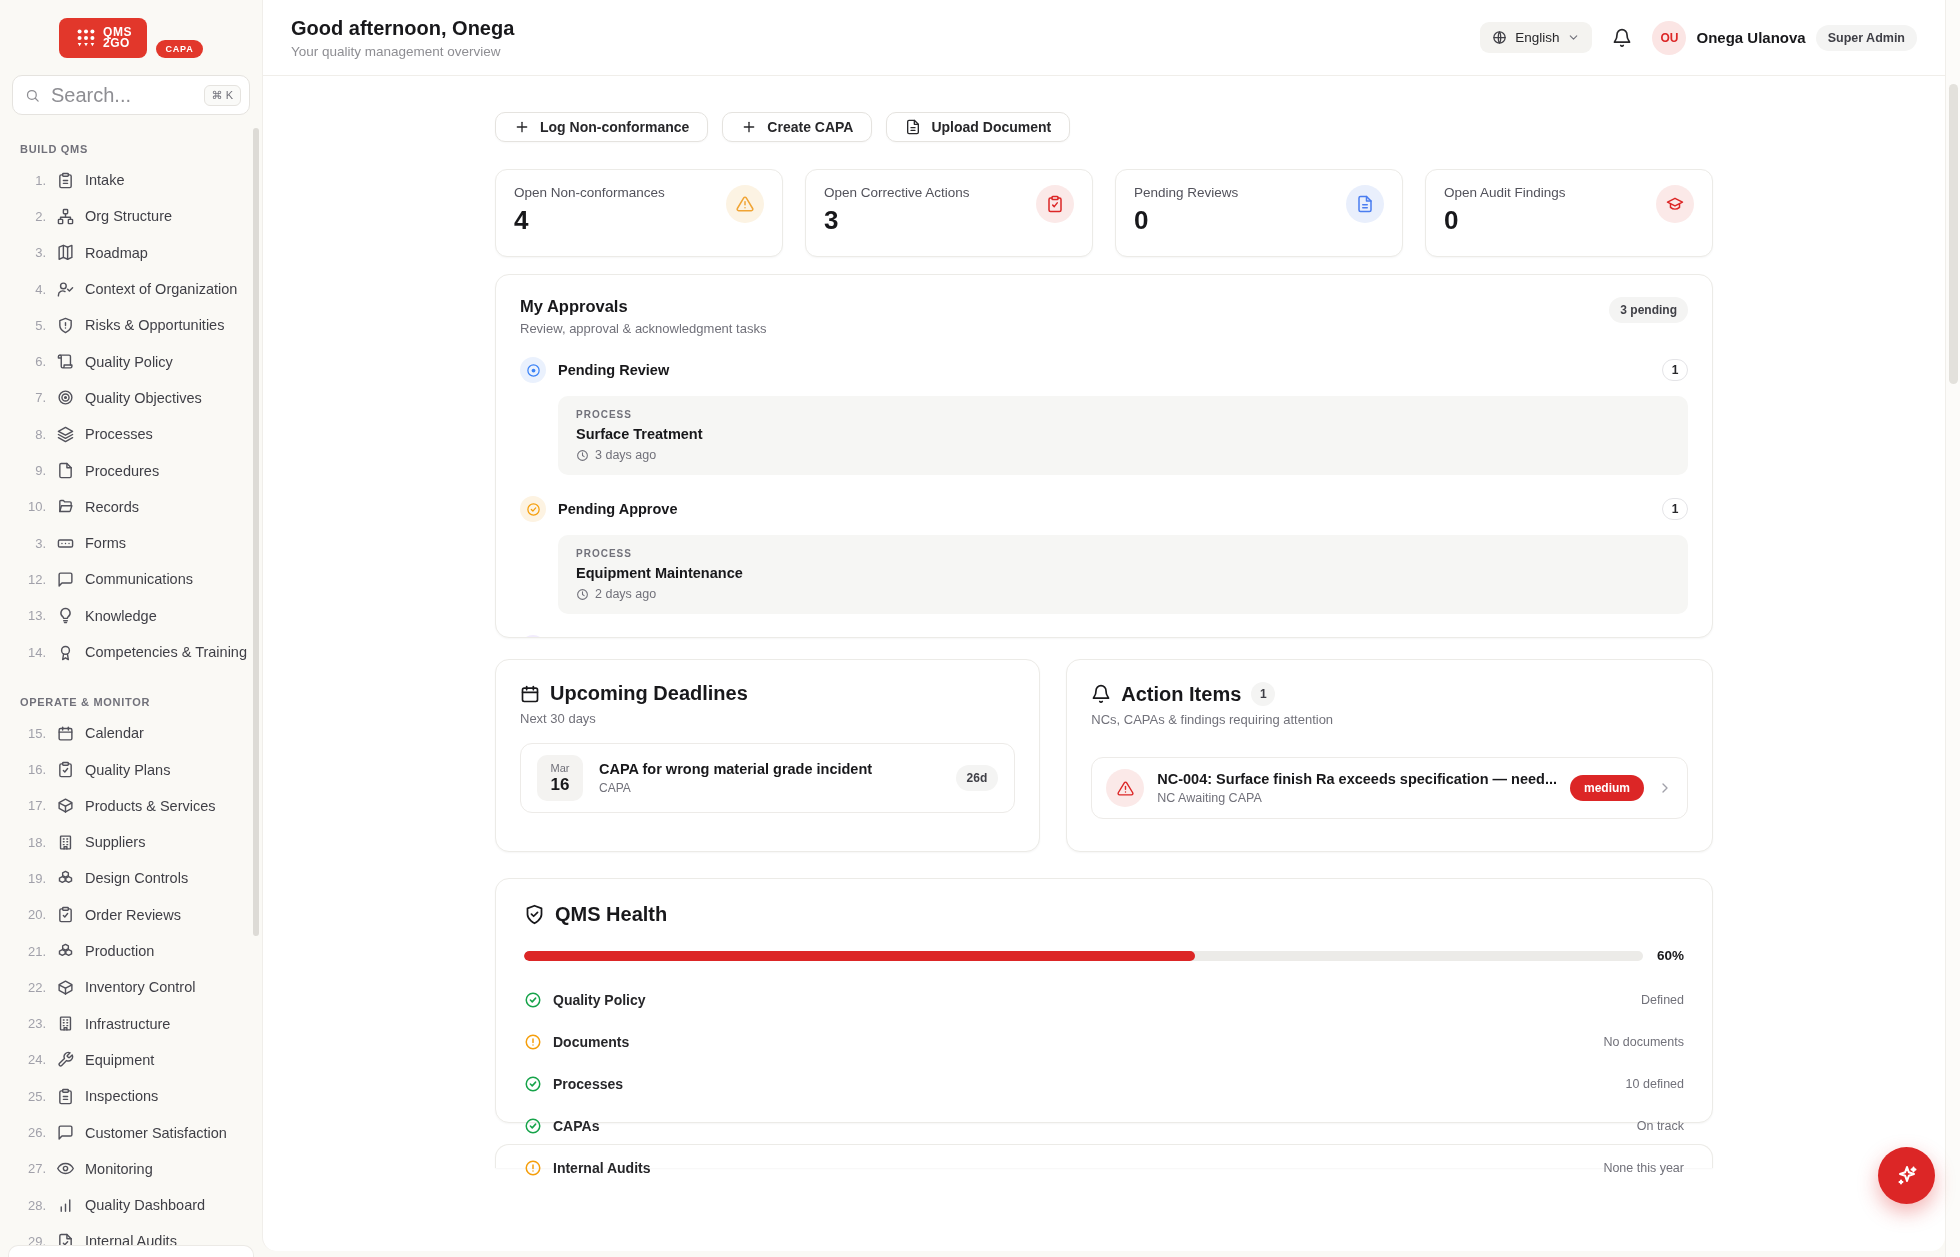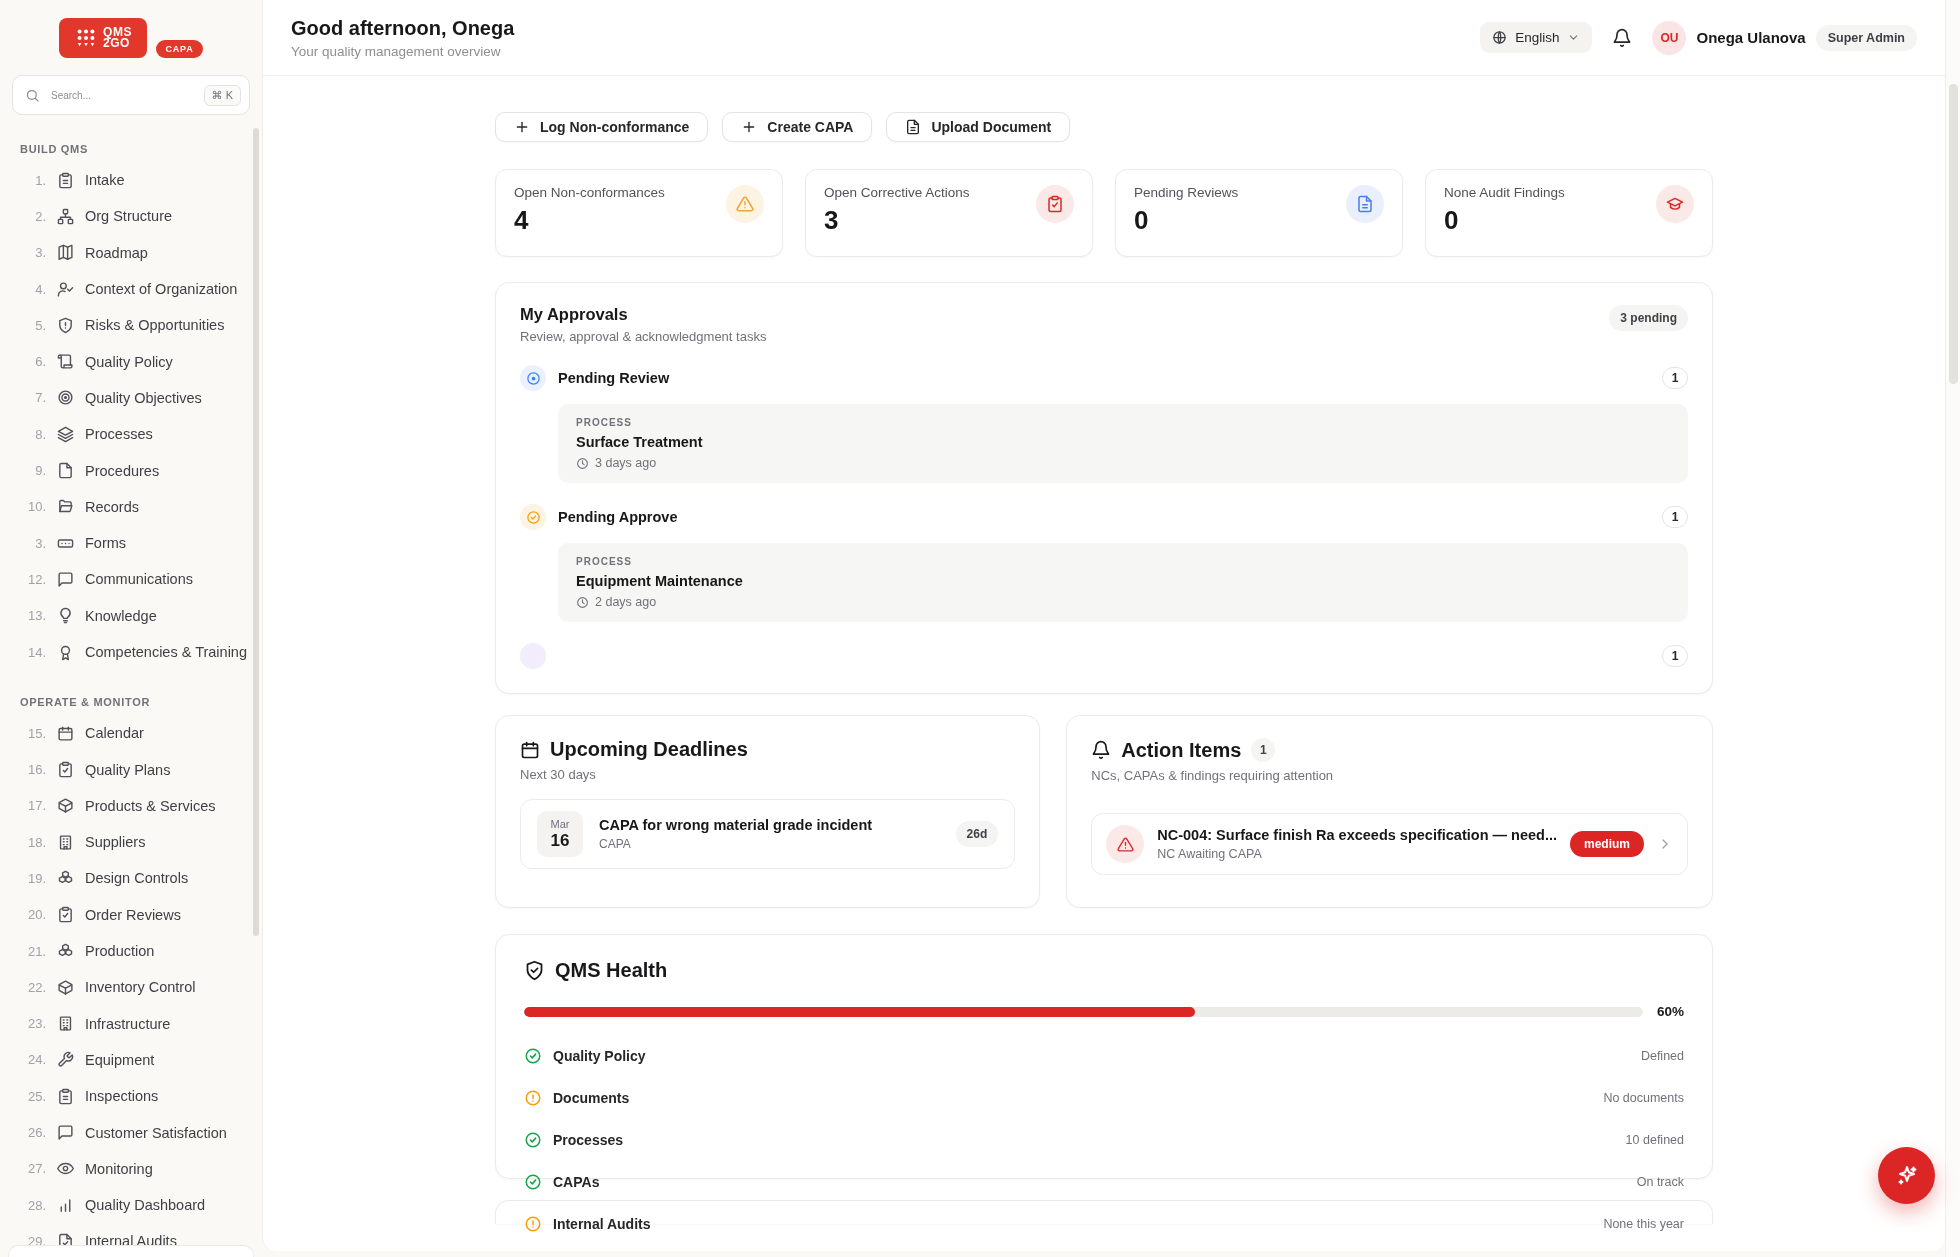--- a/index.html
+++ b/index.html
@@ -15,21 +15,21 @@
 
   
   .sidebar { flex:0 0 262px; position:relative; height:100%; overflow:hidden; }
   .logo-row { display:flex; align-items:flex-end; justify-content:center; gap:9px; padding-top:18px; }
   .logo-block { width:88px; height:40px; background:#E2372B; border-radius:8px; display:flex; align-items:center; justify-content:center; gap:6px; }
   .logo-mark { width:22px; height:22px; color:#fff; }
   .logo-text { color:#fff; font-weight:bold; font-size:12px; line-height:11px; letter-spacing:.5px; }
   .beta-badge { background:#E2372B; color:#fff; font-size:9px; font-weight:bold; letter-spacing:.8px; padding:4px 9px; border-radius:99px; }
   .search-box { margin:17px 12px 0; height:40px; background:#fff; border:1px solid #E5E3DF; border-radius:10px; display:flex; align-items:center; gap:9px; padding:0 8px 0 12px; }
   .search-ic { width:15px; height:15px; color:#8E8E93; flex:0 0 15px; }
-  .search-input { border:none; outline:none; background:transparent; flex:1; font-size:10px; color:#0f172a; font-family:"Liberation Sans",sans-serif; min-width:0; }
+  .search-input { border:none; outline:none; background:transparent; flex:1; font-size:20px; color:#0f172a; font-family:"Liberation Sans",sans-serif; min-width:0; }
   .search-input::placeholder { color:#8E8E93; }
   .kbd { border:1px solid #E5E3DF; background:#FAFAF8; border-radius:6px; font-size:11px; color:#71717A; padding:3px 7px; white-space:nowrap; }
   .nav { margin-top:18px; padding:0 12px; }
   .nav-title { font-size:11px; font-weight:bold; letter-spacing:.7px; color:#71717A; padding:10px 8px 7px; }
   .nav-title.second { margin-top:16px; }
   .nav-item { display:flex; align-items:center; gap:11px; height:36.3px; padding:0 8px; border-radius:8px; cursor:pointer; }
   .nav-num { flex:0 0 26px; width:26px; text-align:right; font-size:13px; color:#A1A1AA; }
   .nav-ic { flex:0 0 17px; width:17px; height:17px; color:#52525B; }
   .nav-label { font-size:14.5px; color:#3F3F46; white-space:nowrap; }
   .side-scroll-thumb { position:absolute; right:3px; top:128px; width:6px; height:808px; background:#DDDBD6; border-radius:99px; }
@@ -61,21 +61,21 @@
   .btn-ic { width:16px; height:16px; color:#27272A; }
 
   .stats-row { display:flex; gap:22px; margin-top:27px; }
   .stat-card { flex:1; height:88px; background:#fff; border:1px solid #ECEBE7; border-radius:12px; padding:15px 18px; display:flex; justify-content:space-between; box-shadow:0 1px 2px rgba(0,0,0,.04); }
   .stat-label { font-size:13.5px; color:#52525B; }
   .stat-value { font-size:26px; font-weight:bold; margin-top:5px; }
   .stat-ic-wrap { width:38px; height:38px; border-radius:99px; display:flex; align-items:center; justify-content:center; }
   .stat-ic { width:18px; height:18px; }
 
   .card { background:#fff; border:1px solid #ECEBE7; border-radius:14px; box-shadow:0 1px 2px rgba(0,0,0,.04); }
-  .approvals { margin-top:25px; padding:22px 24px; height:412px; overflow:hidden; }
+  .approvals { margin-top:17px; padding:22px 24px; height:364px; overflow:hidden; }
   .card-head { display:flex; align-items:flex-start; justify-content:space-between; }
   .ap-title { font-size:16.5px; font-weight:bold; }
   .ap-sub { font-size:13px; color:#71717A; margin-top:5px; }
   .gray-pill { background:#F4F4F3; border-radius:99px; padding:6px 11px; font-size:12px; font-weight:bold; color:#3F3F46; white-space:nowrap; }
   .ap-group { display:flex; align-items:center; gap:12px; margin-top:21px; }
   .ap-group-ic { width:26px; height:26px; border-radius:99px; display:flex; align-items:center; justify-content:center; }
   .ap-group-ic .icon { width:15px; height:15px; }
   .ap-group-label { font-size:14.5px; font-weight:bold; }
   .count-pill { margin-left:auto; min-width:26px; height:22px; border:1px solid #E4E4E7; border-radius:99px; background:#fff; font-size:12px; font-weight:bold; color:#27272A; display:flex; align-items:center; justify-content:center; padding:0 6px; }
   .ap-item { margin:13px 0 0 38px; background:#F6F6F4; border-radius:10px; padding:13px 18px; }
@@ -602,21 +602,21 @@
                   <path d="M14 2H6a2 2 0 0 0-2 2v16a2 2 0 0 0 2 2h12a2 2 0 0 0 2-2V8z"></path>
                   <polyline points="14 2 14 8 20 8"></polyline>
                   <line x1="9" y1="13" x2="15" y2="13"></line>
                   <line x1="9" y1="17" x2="15" y2="17"></line>
                 </svg>
               </span>
           </div>
         </div>
         <div class="stat-card">
           <div>
-              <div class="stat-label">None Audit Findings</div>
+              <div class="stat-label">Open Audit Findings</div>
               <div class="stat-value">0</div>
             </div>
           <div class="stat-ic-wrap" style="background: rgb(251, 233, 232);">
             <span class="stat-ic icon" style="color: rgb(220, 38, 38);">
                 <svg viewBox="0 0 24 24" fill="none" stroke="currentColor" stroke-width="2" stroke-linecap="round" stroke-linejoin="round">
                   <path d="M22 9.5 12 4.5 2 9.5l10 5 10-5z"></path>
                   <path d="M6 12v4.5c3.5 3 8.5 3 12 0V12"></path>
                 </svg>
               </span>
           </div>

